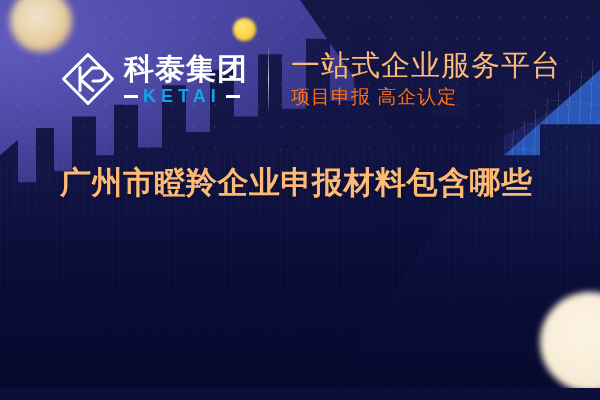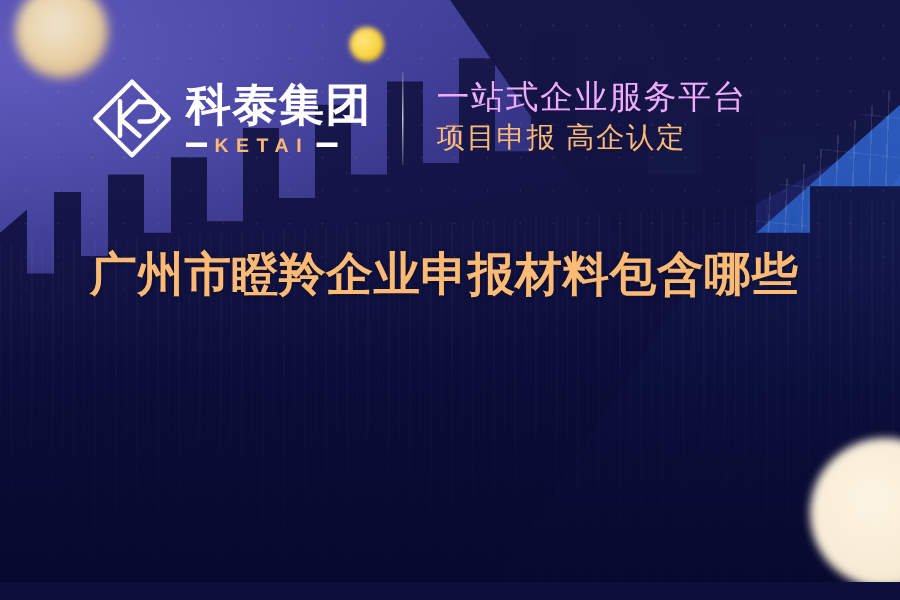--- a/index.html
+++ b/index.html
@@ -157,44 +157,44 @@
     letter-spacing: 1px;
     line-height: 1.05;
     white-space: nowrap;
   }
   .logo-en-row {
     display: flex; align-items: center; gap: 5px;
     margin-top: 3px;
   }
   .logo-dash { display:block; width: 14px; height: 3px; background:#fff; }
   .logo-en {
-    color: #fdba74;
-    font-size: 13px;
+    color: #0ea5e9;
+    font-size: 18px;
     font-weight: bold;
     letter-spacing: 5px;
     line-height: 1;
     white-space: nowrap;
   }
   .divider {
     width: 1px; height: 62px;
     background: linear-gradient(to bottom, rgba(255,255,255,0.15), rgba(255,255,255,0.75), rgba(255,255,255,0.15));
     margin: 0 22px 0 20px;
     flex: 0 0 auto;
   }
   .tagline-wrap { display: flex; flex-direction: column; justify-content: center; }
   .tagline-main {
-    color: #f0abfc;
-    font-size: 22px;
+    color: #fdba74;
+    font-size: 29px;
     line-height: 1.12;
     letter-spacing: 1px;
     white-space: nowrap;
     font-weight: normal;
   }
   .tagline-sub {
-    color: #fdba74;
+    color: #f97316;
     font-size: 19px;
     line-height: 1.2;
     margin-top: 5px;
     letter-spacing: 1px;
     white-space: nowrap;
     font-weight: normal;
   }
 
   
   .headline {

